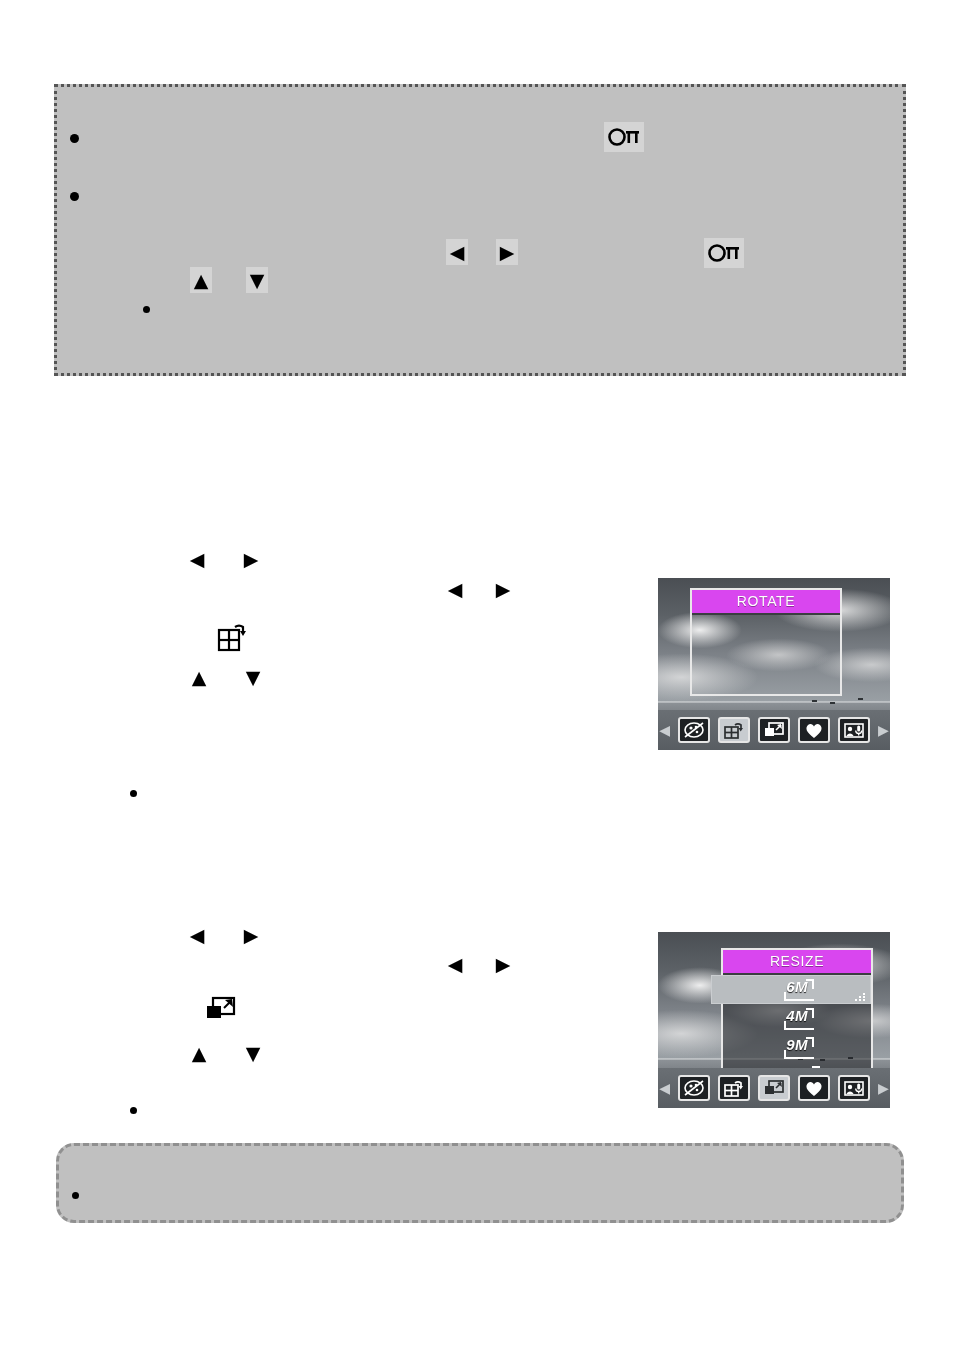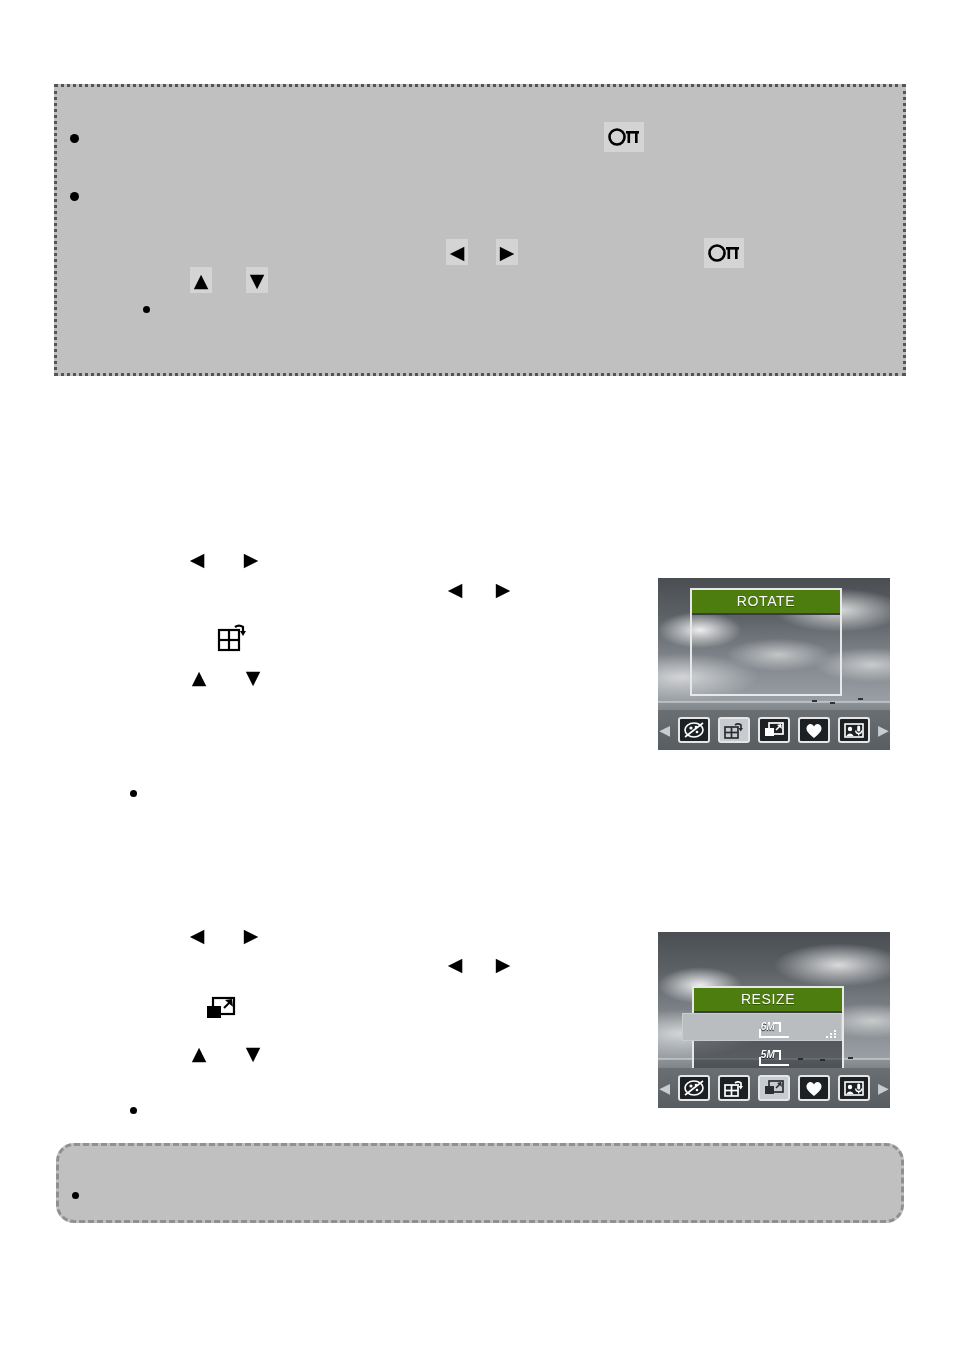--- a/index.html
+++ b/index.html
@@ -87,21 +87,21 @@
   }
   .lcd .speck{position:absolute;width:5px;height:2px;background:#2e3235;}
 
   
   .menu-panel{
     position:absolute;
     border:2px solid #e8e8e8;
     box-sizing:border-box;
   }
   .menu-title{
-    background:#4d7c0f;
+    background:#d946ef;
     color:#ffffff;
     text-align:center;
     font-size:14px;
     letter-spacing:.6px;
     padding:3px 0 4px 0;
     border-bottom:2px solid #3a3d40;
     text-shadow:0 1px 0 rgba(0,0,0,.35);
   }
   .menu-body{
     background:rgba(36,39,42,.55);
@@ -129,21 +129,21 @@
     background-image:
       linear-gradient(#fff 0 0),linear-gradient(#fff 0 0),
       linear-gradient(#fff 0 0),linear-gradient(#fff 0 0),
       linear-gradient(#fff 0 0),linear-gradient(#fff 0 0);
     background-size:2px 2px;
     background-repeat:no-repeat;
     background-position:0 6px,4px 6px,8px 6px,4px 3px,8px 3px,8px 0;
   }
   
   .resize-entry{
-    color:#ffffff;font-size:10px;font-weight:bold;font-style:italic;
+    color:#ffffff;font-size:15px;font-weight:bold;font-style:italic;
     display:inline-block;position:relative;
     padding:0 0 6px 0;
     text-shadow:0 1px 1px rgba(0,0,0,.85);
   }
   .resize-entry::after{
     content:"";position:absolute;left:-2px;bottom:0;width:28px;height:7px;
     border-left:2px solid #ffffff;border-bottom:2px solid #ffffff;
   }
   .resize-entry::before{
     content:"";position:absolute;right:-6px;top:1px;width:6px;height:8px;
@@ -347,29 +347,29 @@
   <div class="bullet small" style="left:130px;top:1107px;"></div>
 
   <div class="lcd" style="left:658px;top:932px;width:232px;height:176px;">
     <div class="sky"></div>
     <div class="ground"></div>
     <div class="horizon"></div>
     <div class="speck" style="left:140px;top:126px;"></div>
     <div class="speck" style="left:162px;top:127px;"></div>
     <div class="speck" style="left:190px;top:125px;"></div>
 
-    <div class="menu-panel" style="left:34px;top:16px;width:152px;height:143px;margin-top:38px;">
+    <div class="menu-panel" style="left:63px;top:16px;width:152px;height:143px;">
       <div class="menu-title">RESIZE</div>
       <div class="menu-body">
         <div class="menu-item resize-row selected">
           <span class="resize-entry">6M</span>
           <span class="cursor-dots"></span>
         </div>
         <div class="menu-item resize-row">
-          <span class="resize-entry">5M</span>
+          <span class="resize-entry">4M</span>
         </div>
         <div class="menu-item resize-row">
           <span class="resize-entry">9M</span>
         </div>
         <div class="menu-item resize-row">
           <span class="resize-entry">VGA</span>
         </div>
       </div>
     </div>
 

